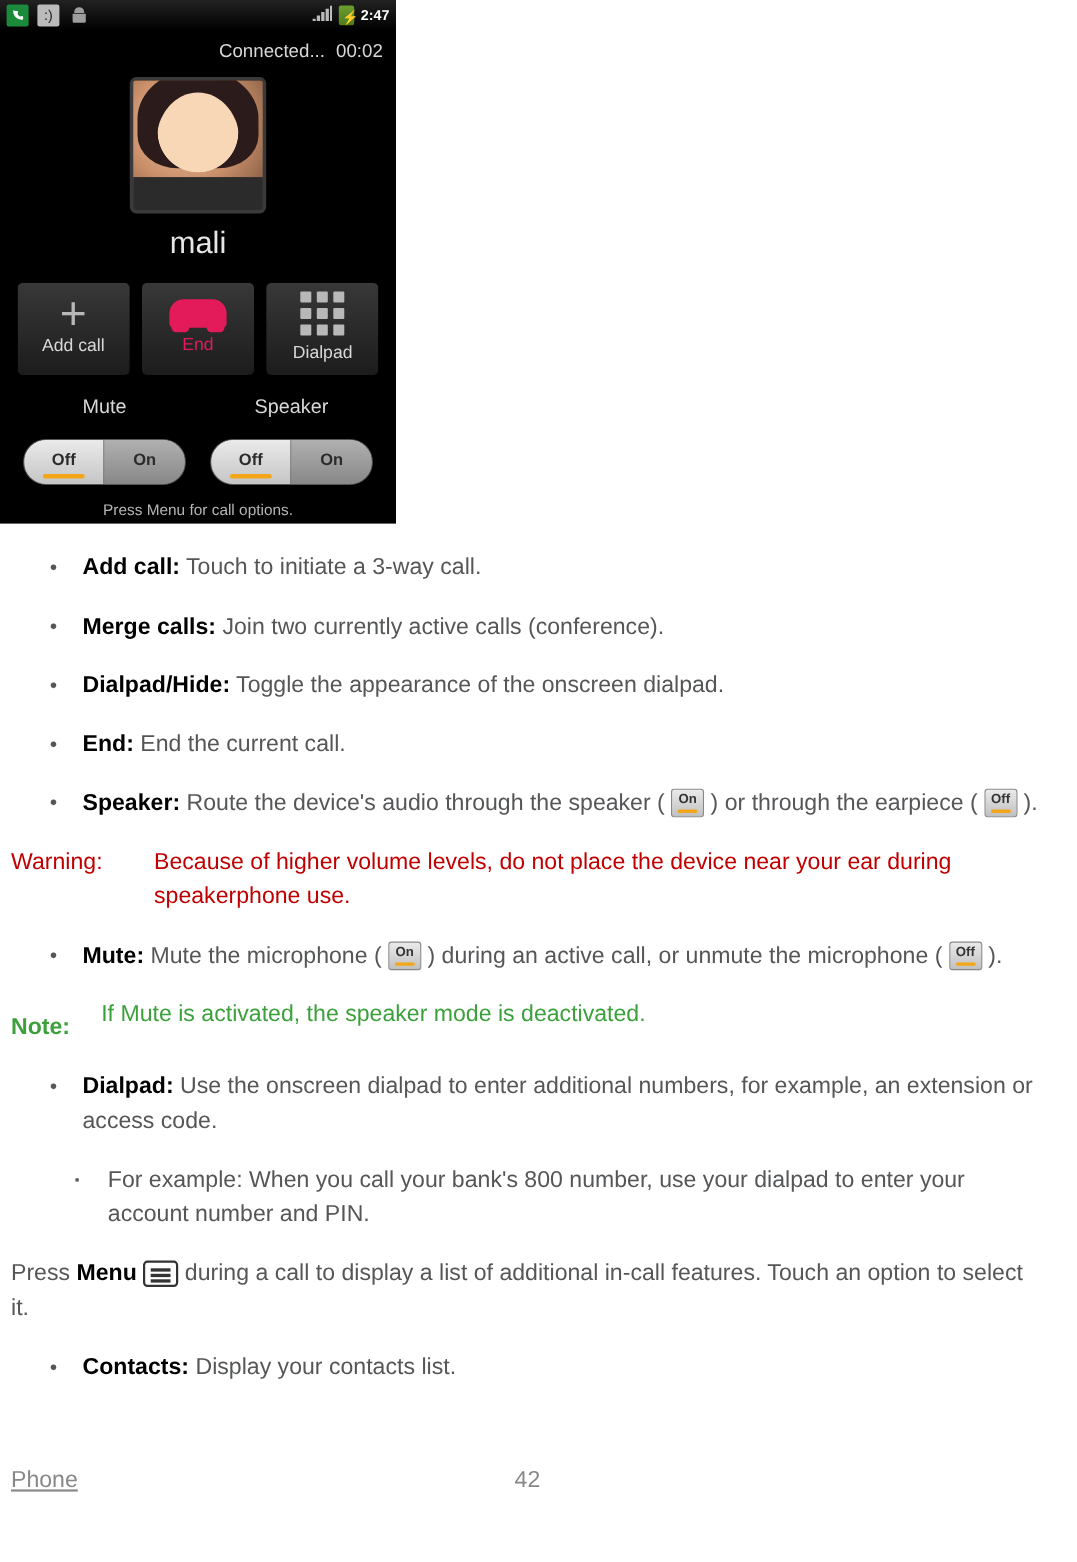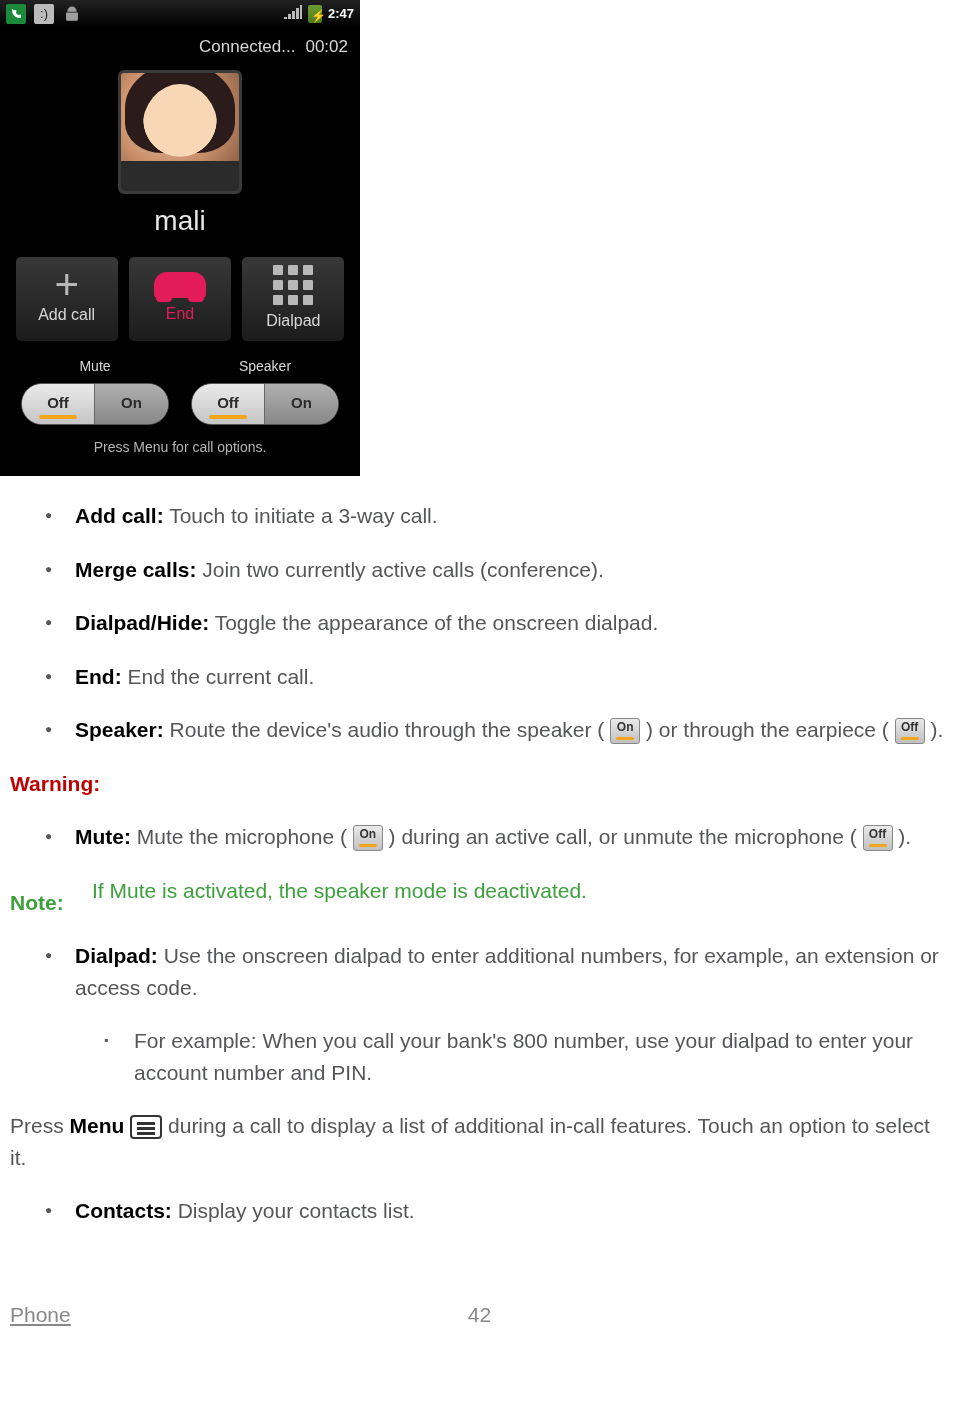--- a/index.html
+++ b/index.html
@@ -135,21 +135,21 @@
     .dialpad-icon span { width:10px; height:10px; background:#b8b8b8; border-radius:1px; }
     .toggle-row {
       display: flex;
       justify-content: space-around;
       padding: 14px 10px 0;
     }
     .toggle-group {
       display: flex; flex-direction: column; align-items: center;
       width: 160px;
     }
-    .toggle-label { color: #d8d8d8; font-size: 14px; padding-bottom: 6px; }
+    .toggle-label { color: #d8d8d8; font-size: 18px; padding-bottom: 16px; }
     .toggle-pill {
       width: 148px; height: 42px;
       background: linear-gradient(#d0d0d0,#9a9a9a);
       border-radius: 21px;
       display: flex;
       border: 1px solid #555;
       overflow: hidden;
     }
     .toggle-half {
       width: 50%;
@@ -196,30 +196,30 @@
       top: 0;
       color: #555658;
       font-size: 12px;
       line-height: 30px;
     }
     ul.doc-list.sub > li::before {
       content: "▪";
       font-size: 12px;
     }
     ul.doc-list.sub {
-      padding-left: 104px;
+      padding-left: 68px;
       padding-right: 10px;
     }
     .bold { font-weight: bold; color: #000; text-align: right; }
     .warning-row, .note-row {
       display: flex;
       gap: 20px;
       padding: 0 10px 22px 10px;
     }
-    .warning-label { color: #c00000; font-weight: bold; min-width: 110px; }
+    .warning-label { color: #c00000; font-weight: normal; min-width: 110px; }
     .warning-text { color: #c00000; }
     .note-label { color: #3ca03c; font-weight: bold; min-width: 62px; margin-top: 12px; }
     .note-text { color: #3ca03c; }
     .inline-icon {
       display: inline-block;
       vertical-align: middle;
       width: 30px; height: 26px;
       background: linear-gradient(#eaeaea,#c0c0c0);
       border: 1px solid #888;
       border-radius: 3px;
@@ -361,20 +361,21 @@
     <li><span class="bold">Merge calls:</span><span> Join two currently active calls (conference).</span></li>
     <li><span class="bold">Dialpad/Hide:</span><span> Toggle the appearance of the onscreen dialpad.</span></li>
     <li><span class="bold">End:</span><span> End the current call.</span></li>
     <li>
       <span class="bold">Speaker:</span><span> Route the device's audio through the speaker ( </span><span class="inline-icon">On</span><span> ) or through the earpiece ( </span><span class="inline-icon">Off</span><span> ).</span>
     </li>
   </ul>
 
   <div class="warning-row">
     <div class="warning-label">Warning:</div>
+    <div class="warning-text">Because of higher volume levels, do not place the device near your ear during speakerphone use.</div>
   </div>
 
   <ul class="doc-list">
     <li>
       <span class="bold">Mute:</span><span> Mute the microphone ( </span><span class="inline-icon">On</span><span> ) during an active call, or unmute the microphone ( </span><span class="inline-icon">Off</span><span> ).</span>
     </li>
   </ul>
 
   <div class="note-row">
     <div class="note-label">Note:</div>

